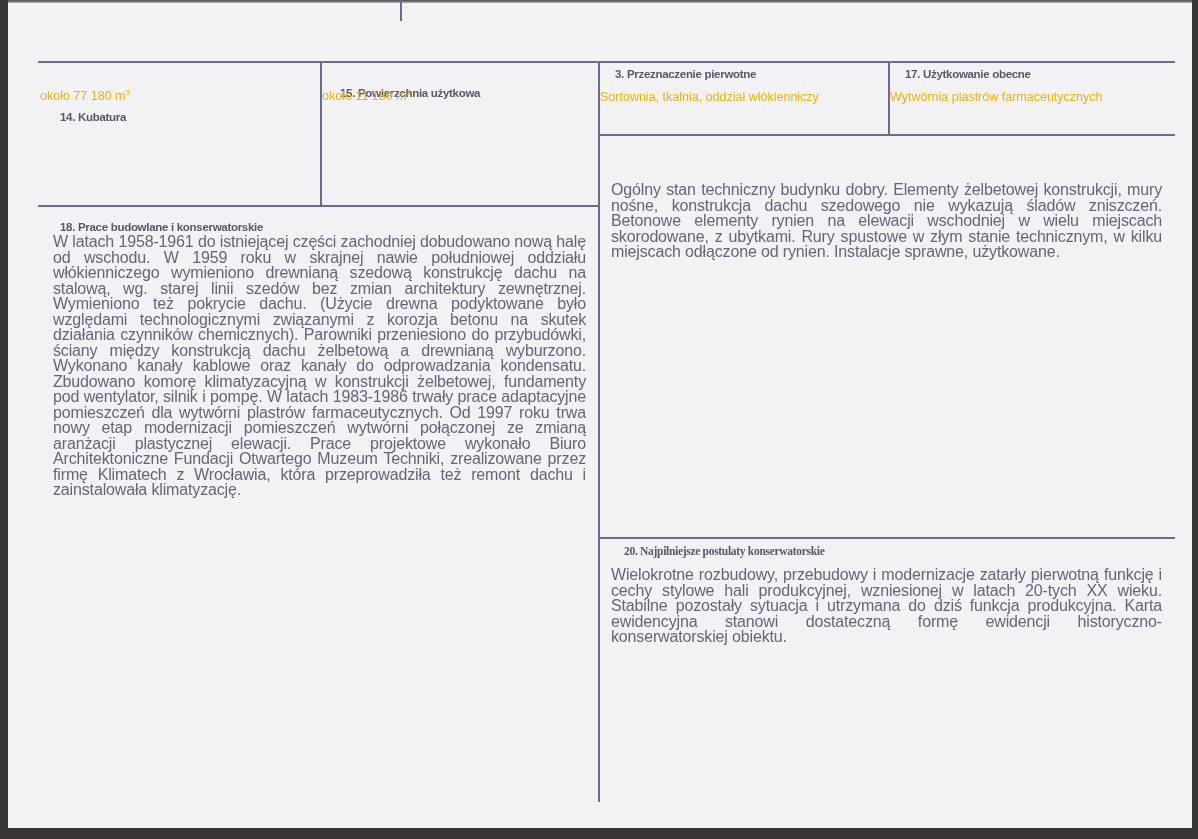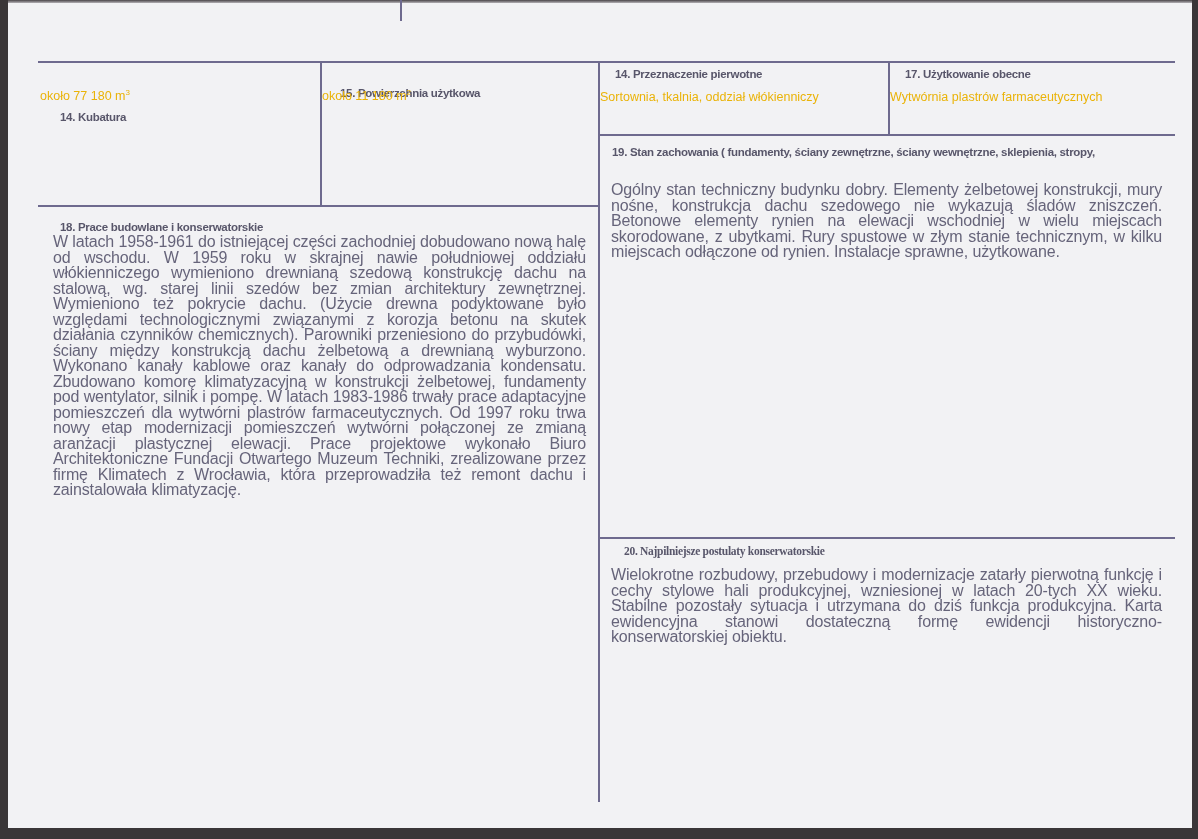--- a/index.html
+++ b/index.html
@@ -48,28 +48,27 @@
 <div class="label" style="left:60px; top:67px;margin-top:43px;">14. Kubatura</div>
 <div class="value" style="left:40px; top:89px; width:280px;">
   <span>około 77 180 m</span><sup>3</sup>
 </div>
 
 <div class="label" style="left:340px; top:67px;margin-top:19px;">15. Powierzchnia użytkowa</div>
 <div class="value" style="left:322px; top:89px; width:328px;">
   <span>około 11 180 m</span><sup>2</sup>
 </div>
 
-<div class="label" style="left:615px; top:67px;">14. Przeznaczenie pierwotne</div>
+<div class="label" style="left:615px; top:67px;">3. Przeznaczenie pierwotne</div>
 <div class="value" style="left:600px; top:90px; width:252px;">Sortownia, tkalnia, oddział włókienniczy</div>
 
 <div class="label" style="left:905px; top:67px;">17. Użytkowanie obecne</div>
 <div class="value" style="left:890px; top:90px; width:285px;">Wytwórnia plastrów farmaceutycznych</div>
 
 <div class="label" style="left:612px; top:145px; width:560px;">
-  <span style="display:block;">19. Stan zachowania ( fundamenty, ściany zewnętrzne, ściany wewnętrzne, sklepienia, stropy,</span>
 </div>
 <div class="body-text" style="left:611px; top:182px; width:551px;">Ogólny stan techniczny budynku dobry. Elementy żelbetowej konstrukcji, mury nośne, konstrukcja dachu szedowego nie wykazują śladów zniszczeń. Betonowe elementy rynien na elewacji wschodniej w wielu miejscach skorodowane, z ubytkami. Rury spustowe w złym stanie technicznym, w kilku miejscach odłączone od rynien. Instalacje sprawne, użytkowane.</div>
 
 <div class="label" style="left:60px; top:220px;">18. Prace budowlane i konserwatorskie</div>
 <div class="body-text" style="left:53px; top:234px; width:533px;">W latach 1958-1961 do istniejącej części zachodniej dobudowano nową halę od wschodu. W 1959 roku w skrajnej nawie południowej oddziału włókienniczego wymieniono drewnianą szedową konstrukcję dachu na stalową, wg. starej linii szedów bez zmian architektury zewnętrznej. Wymieniono też pokrycie dachu. (Użycie drewna podyktowane było względami technologicznymi związanymi z korozja betonu na skutek działania czynników chemicznych). Parowniki przeniesiono do przybudówki, ściany między konstrukcją dachu żelbetową a drewnianą wyburzono. Wykonano kanały kablowe oraz kanały do odprowadzania kondensatu. Zbudowano komorę klimatyzacyjną w konstrukcji żelbetowej, fundamenty pod wentylator, silnik i pompę. W latach 1983-1986 trwały prace adaptacyjne pomieszczeń dla wytwórni plastrów farmaceutycznych. Od 1997 roku trwa nowy etap modernizacji pomieszczeń wytwórni połączonej ze zmianą aranżacji plastycznej elewacji. Prace projektowe wykonało Biuro Architektoniczne Fundacji Otwartego Muzeum Techniki, zrealizowane przez firmę Klimatech z Wrocławia, która przeprowadziła też remont dachu i zainstalowała klimatyzację.</div>
 
 <div class="label" style="left:624px; top:544px;font-family:Liberation Serif, serif;">20. Najpilniejsze postulaty konserwatorskie</div>
 <div class="body-text" style="left:611px; top:567px; width:551px;">Wielokrotne rozbudowy, przebudowy i modernizacje zatarły pierwotną funkcję i cechy stylowe hali produkcyjnej, wzniesionej w latach 20-tych XX wieku. Stabilne pozostały sytuacja i utrzymana do dziś funkcja produkcyjna. Karta ewidencyjna stanowi dostateczną formę ewidencji historyczno-konserwatorskiej obiektu.</div>
 
 </body></html>

